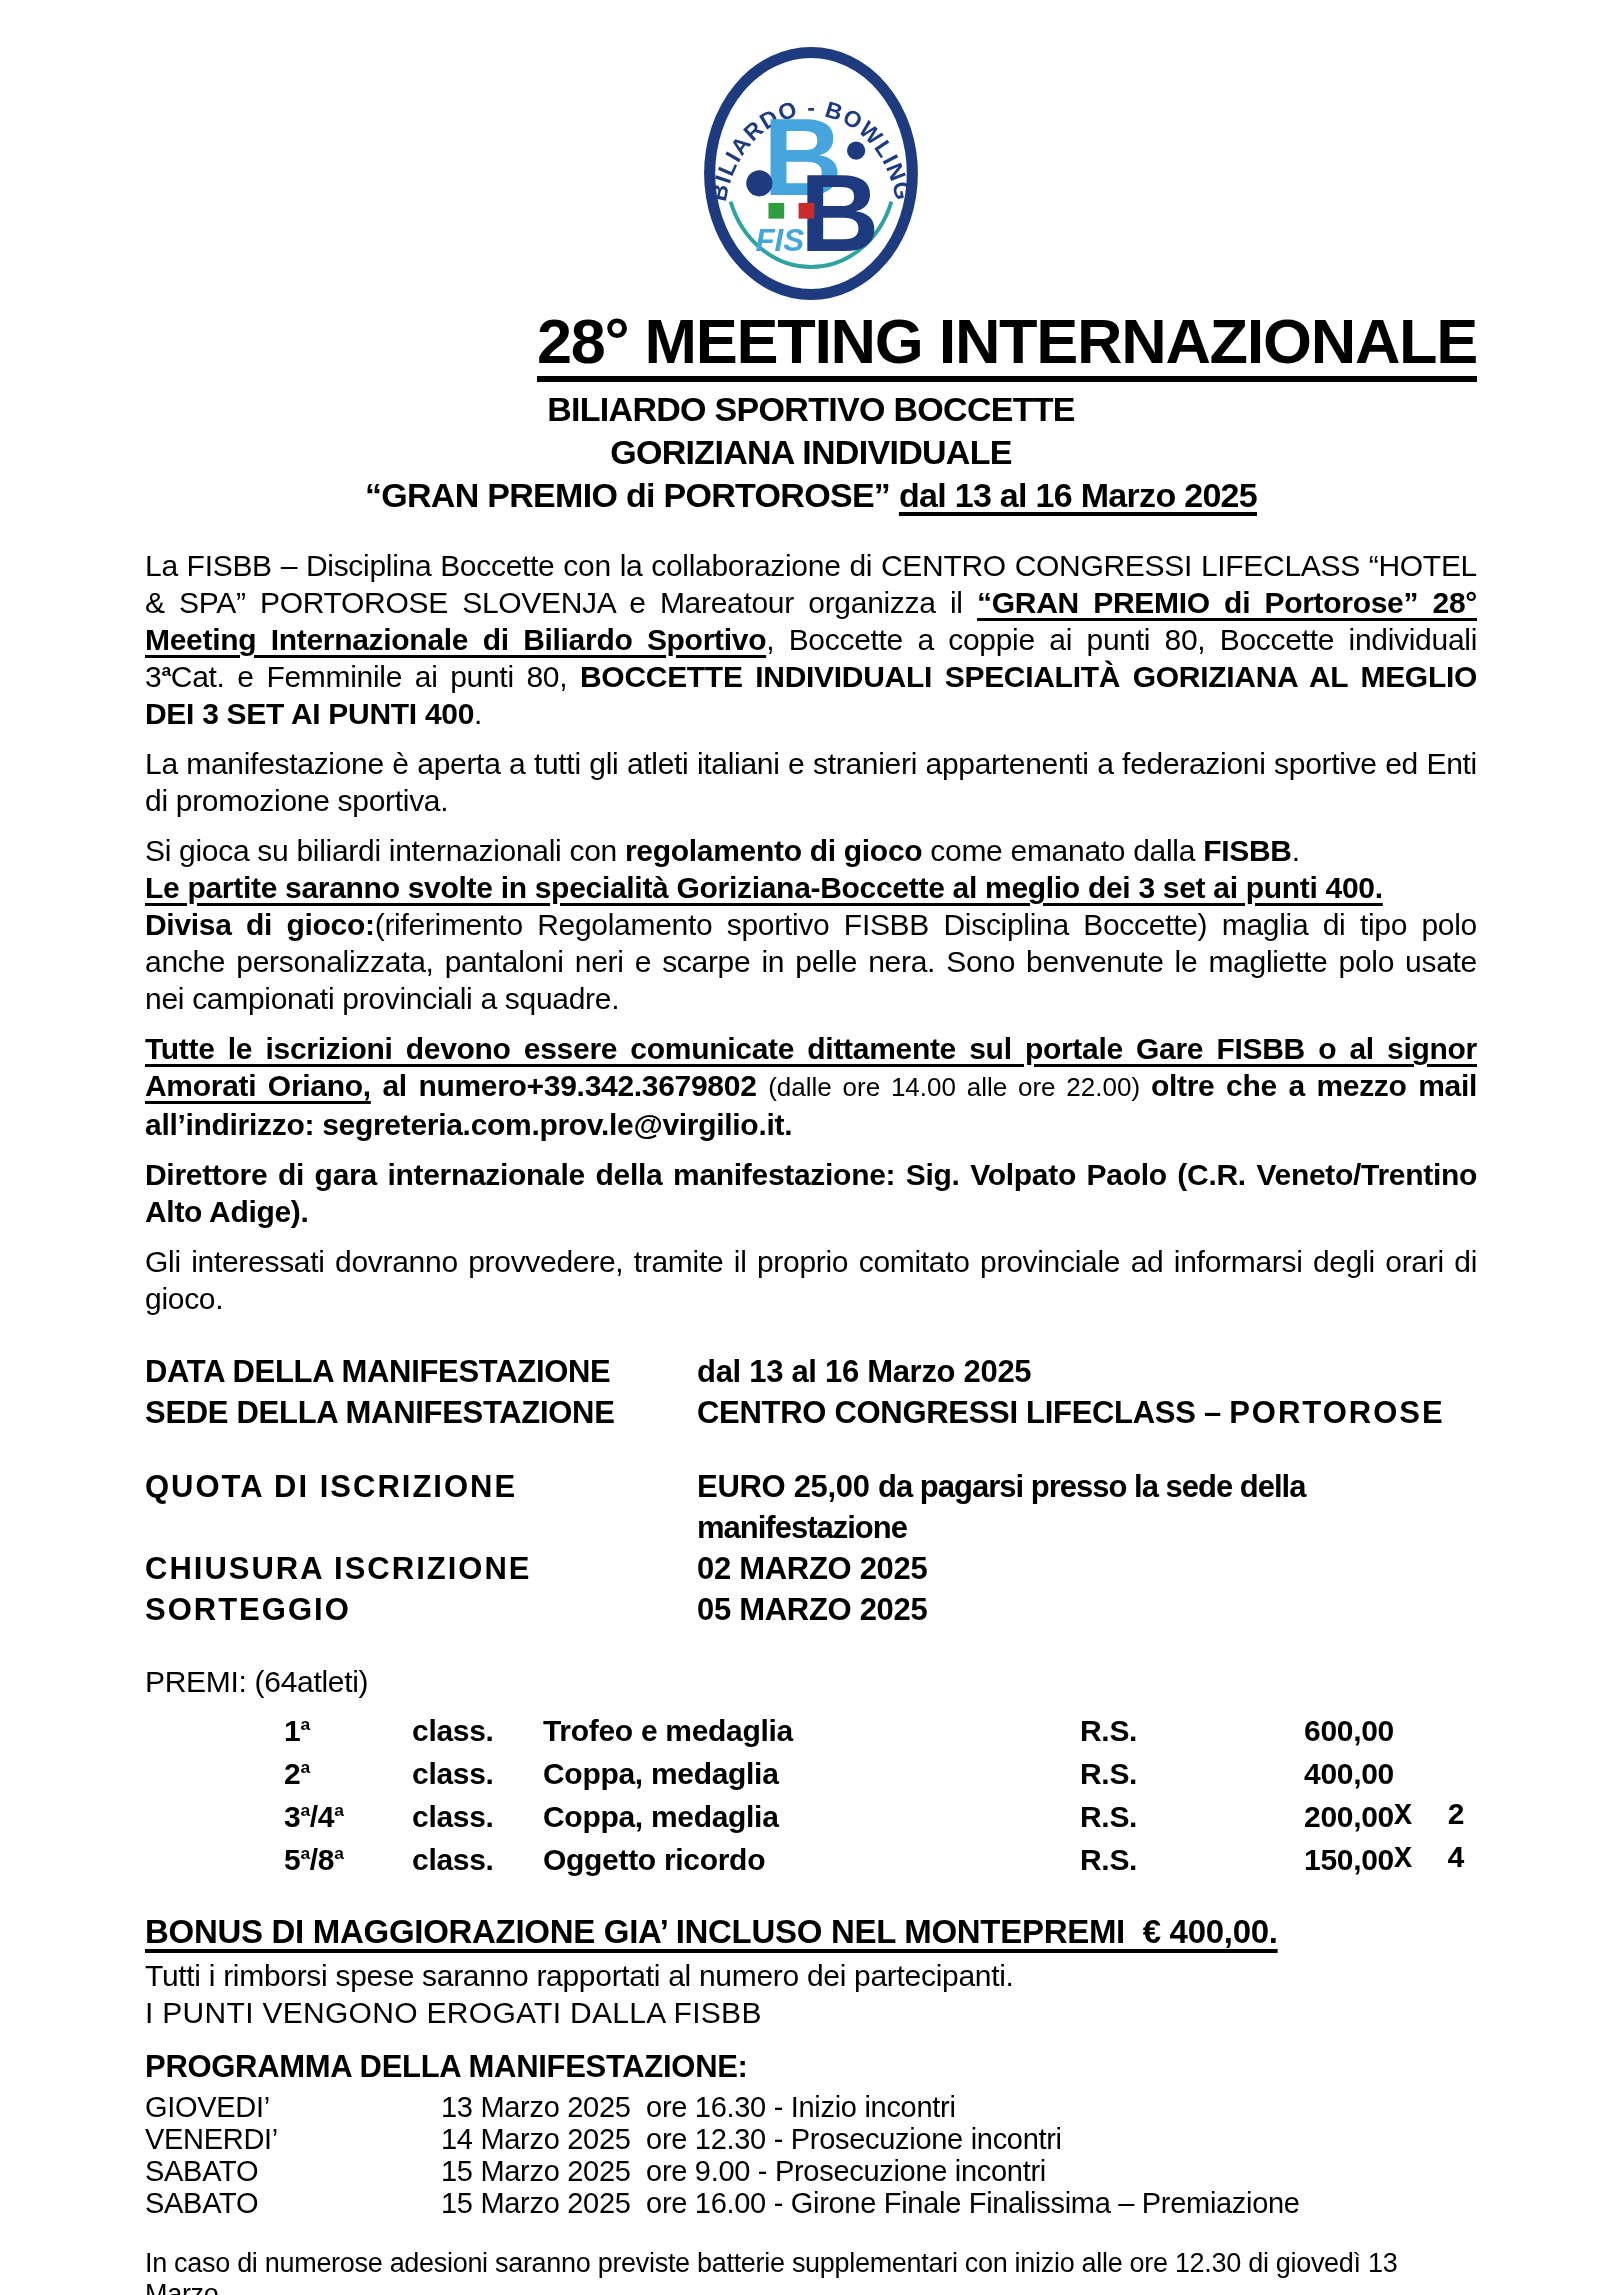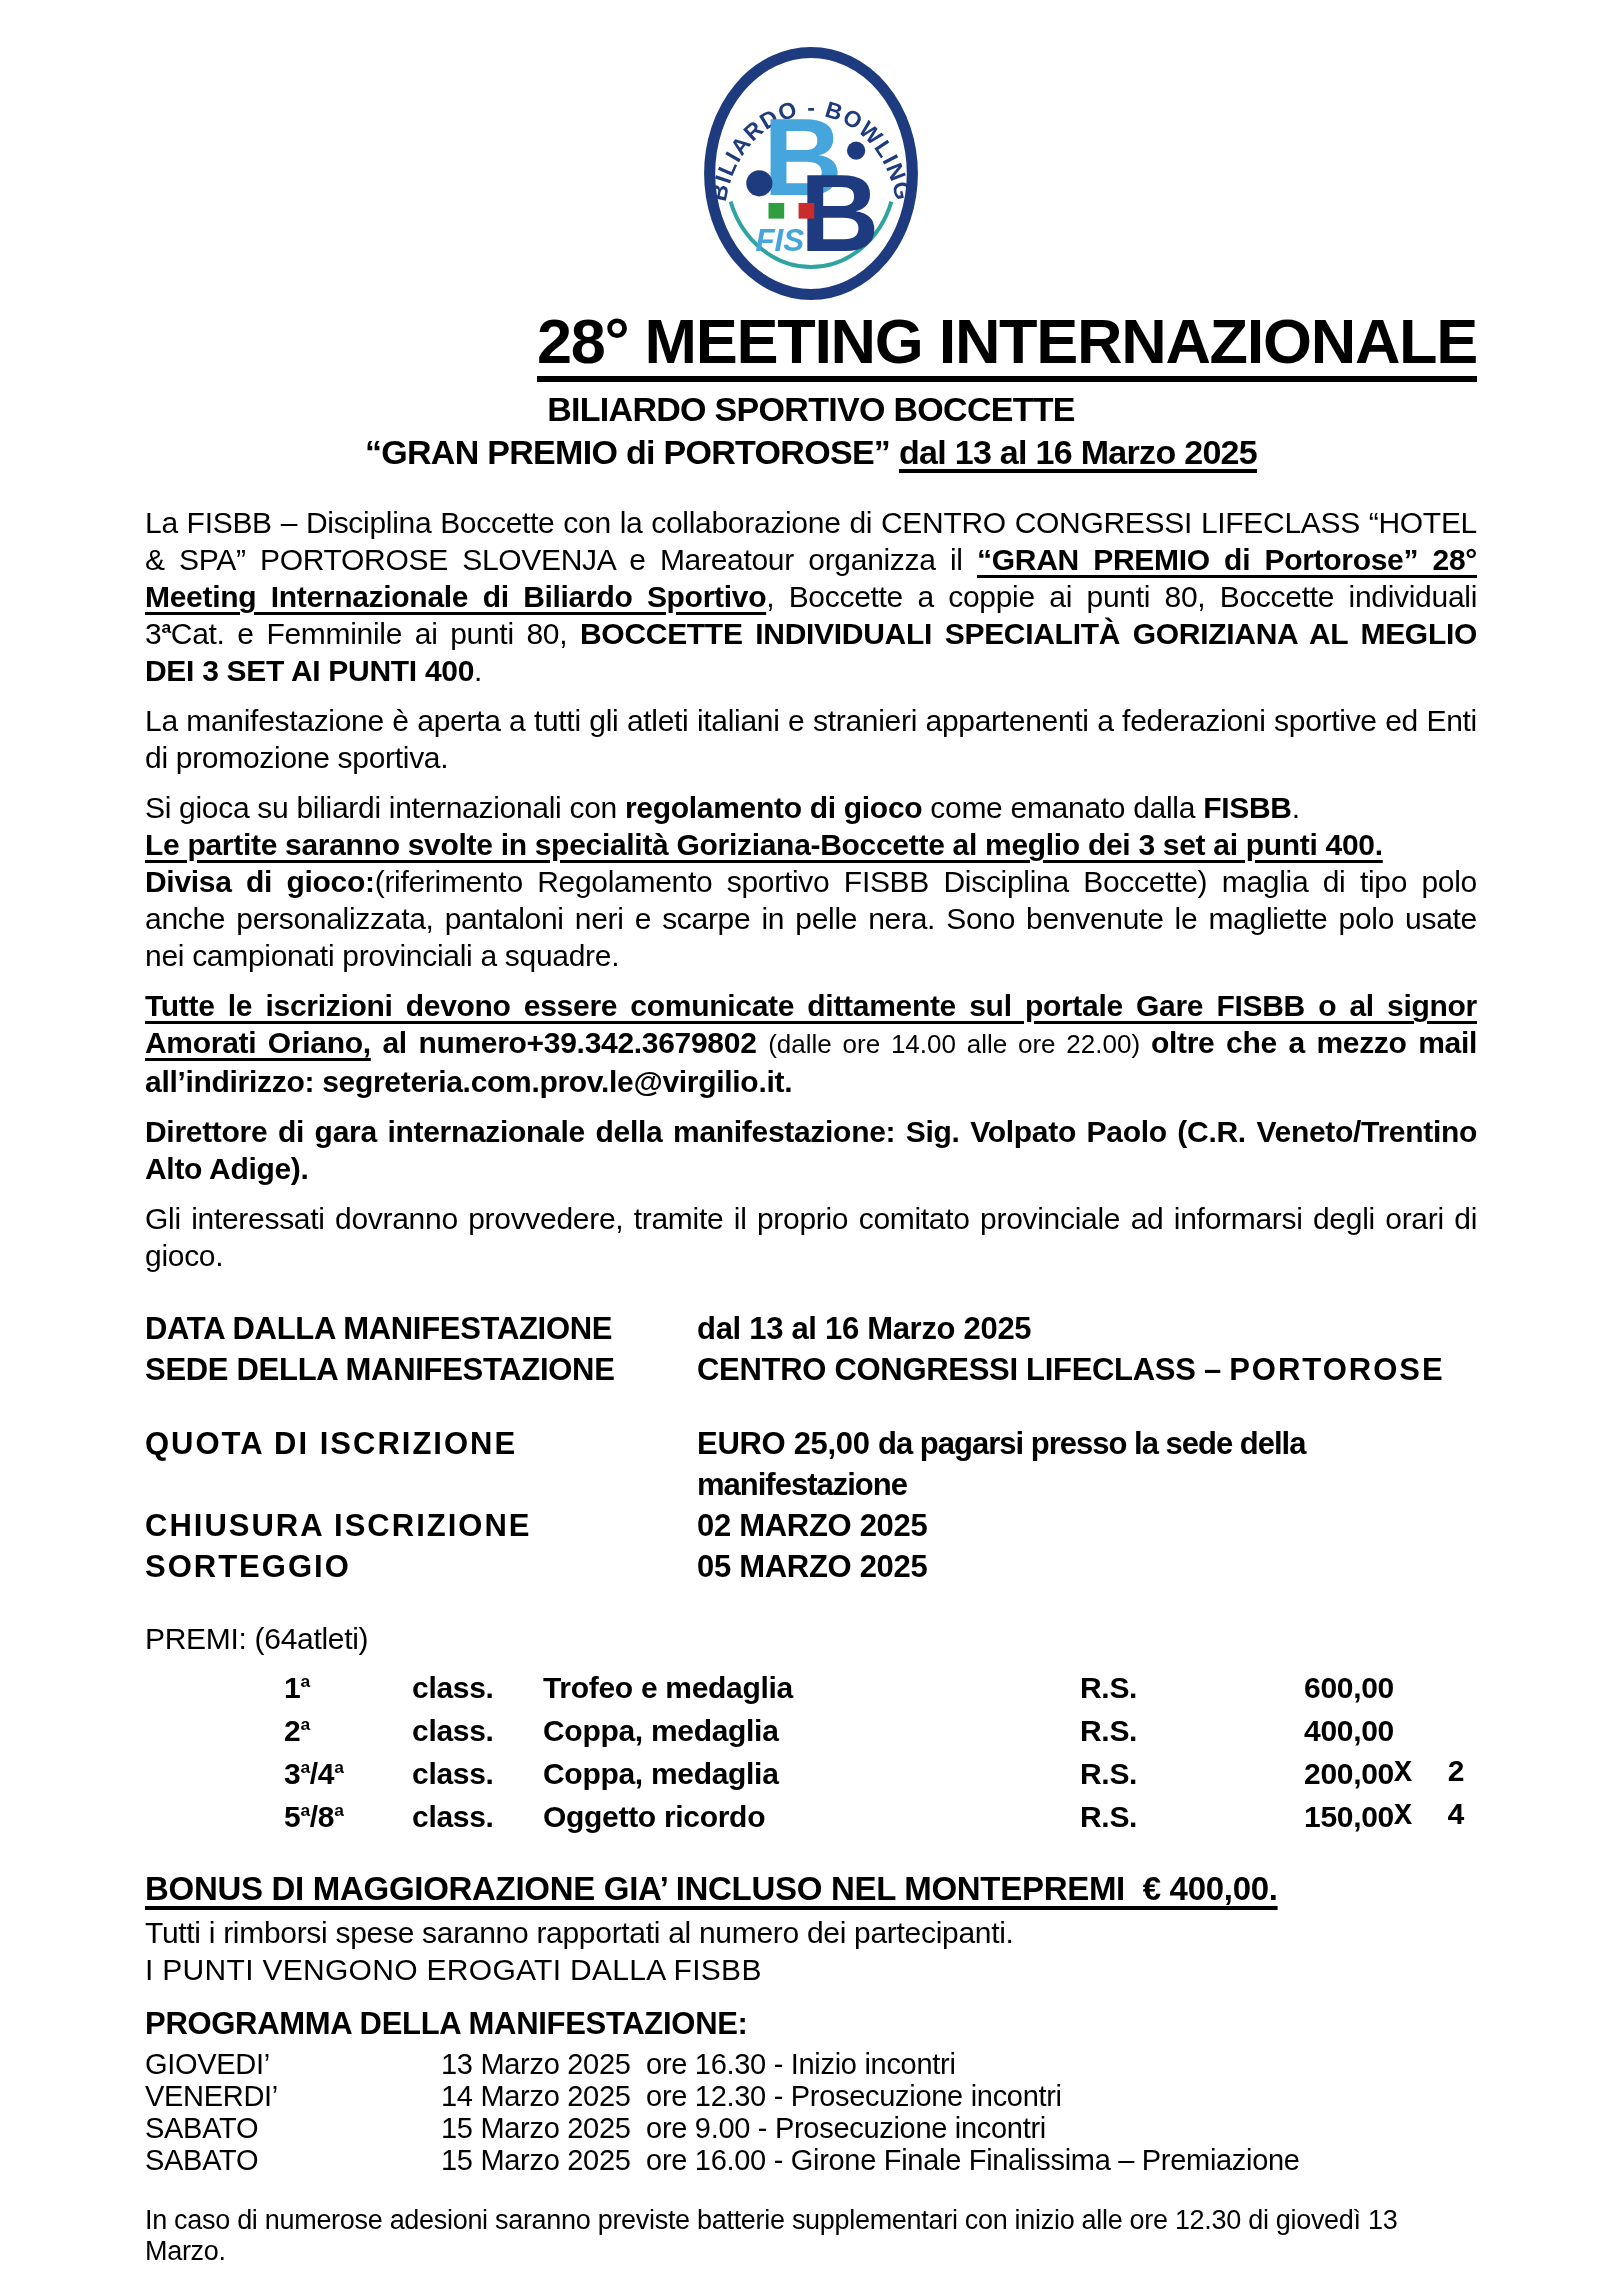--- a/index.html
+++ b/index.html
@@ -88,20 +88,21 @@
       <rect x="146" y="240" width="24" height="24" fill="#cc2b2b"></rect>
       <text x="80" y="314" font-size="48" font-weight="bold" font-style="italic" fill="#45a5dc" font-family="Liberation Sans, DejaVu Sans, sans-serif">FIS</text>
     </svg>
   </div>
 
   <div class="title-wrap">
     <span class="title-text">28° MEETING INTERNAZIONALE</span>
   </div>
   <div class="subs-wrap">
     <div class="subtitle">BILIARDO SPORTIVO BOCCETTE</div>
+    <div class="subtitle">GORIZIANA INDIVIDUALE</div>
     <div class="subtitle"><span>“GRAN PREMIO di PORTOROSE”</span> <span class="u-dates">dal 13 al 16 Marzo 2025</span></div>
   </div>
 
   <p class="para p-first"><span>La FISBB – Disciplina Boccette con la collaborazione di CENTRO CONGRESSI LIFECLASS “HOTEL &amp; SPA” PORTOROSE SLOVENJA e Mareatour organizza il </span><span class="bu">“GRAN PREMIO di Portorose” 28° Meeting Internazionale di Biliardo Sportivo</span><span>, Boccette a coppie ai punti 80, Boccette individuali 3</span><sup class="ord">a</sup><span>Cat. e Femminile ai punti 80, </span><span class="b">BOCCETTE INDIVIDUALI SPECIALITÀ GORIZIANA AL MEGLIO DEI 3 SET AI PUNTI 400</span><span>.</span></p>
 
   <p class="para">La manifestazione è aperta a tutti gli atleti italiani e stranieri appartenenti a federazioni sportive ed Enti di promozione sportiva.</p>
 
   <div class="para">
     <div><span>Si gioca su biliardi internazionali con </span><span class="b">regolamento di gioco</span><span> come emanato dalla </span><span class="b">FISBB</span><span>.</span></div>
     <div><span class="bu">Le partite saranno svolte in specialità Goriziana-Boccette al meglio dei 3 set ai punti 400.</span></div>
@@ -109,21 +110,21 @@
   </div>
 
   <p class="para"><span class="bu">Tutte le iscrizioni devono essere comunicate dittamente sul portale Gare FISBB o al signor Amorati Oriano,</span><span class="b"> al numero+39.342.3679802 </span><span class="paren-small">(dalle ore 14.00 alle ore 22.00) </span><span class="b">oltre che a mezzo mail all’indirizzo: segreteria.com.prov.le@virgilio.it.</span></p>
 
   <p class="para b">Direttore di gara internazionale della manifestazione: Sig. Volpato Paolo (C.R. Veneto/Trentino Alto Adige).</p>
 
   <p class="para">Gli interessati dovranno provvedere, tramite il proprio comitato provinciale ad informarsi degli orari di gioco.</p>
 
   <div class="info-block-a">
     <div class="info-row">
-      <span>DATA DALLA MANIFESTAZIONE</span>
+      <span>DATA DELLA MANIFESTAZIONE</span>
       <span><span>dal 13 al 16 Marzo 2025</span></span>
     </div>
     <div class="info-row">
       <span>SEDE DELLA MANIFESTAZIONE</span>
       <span><span>CENTRO CONGRESSI LIFECLASS – </span><span class="val-spaced">PORTOROSE</span></span>
     </div>
   </div>
 
   <div class="info-block-b">
     <div class="info-row">

